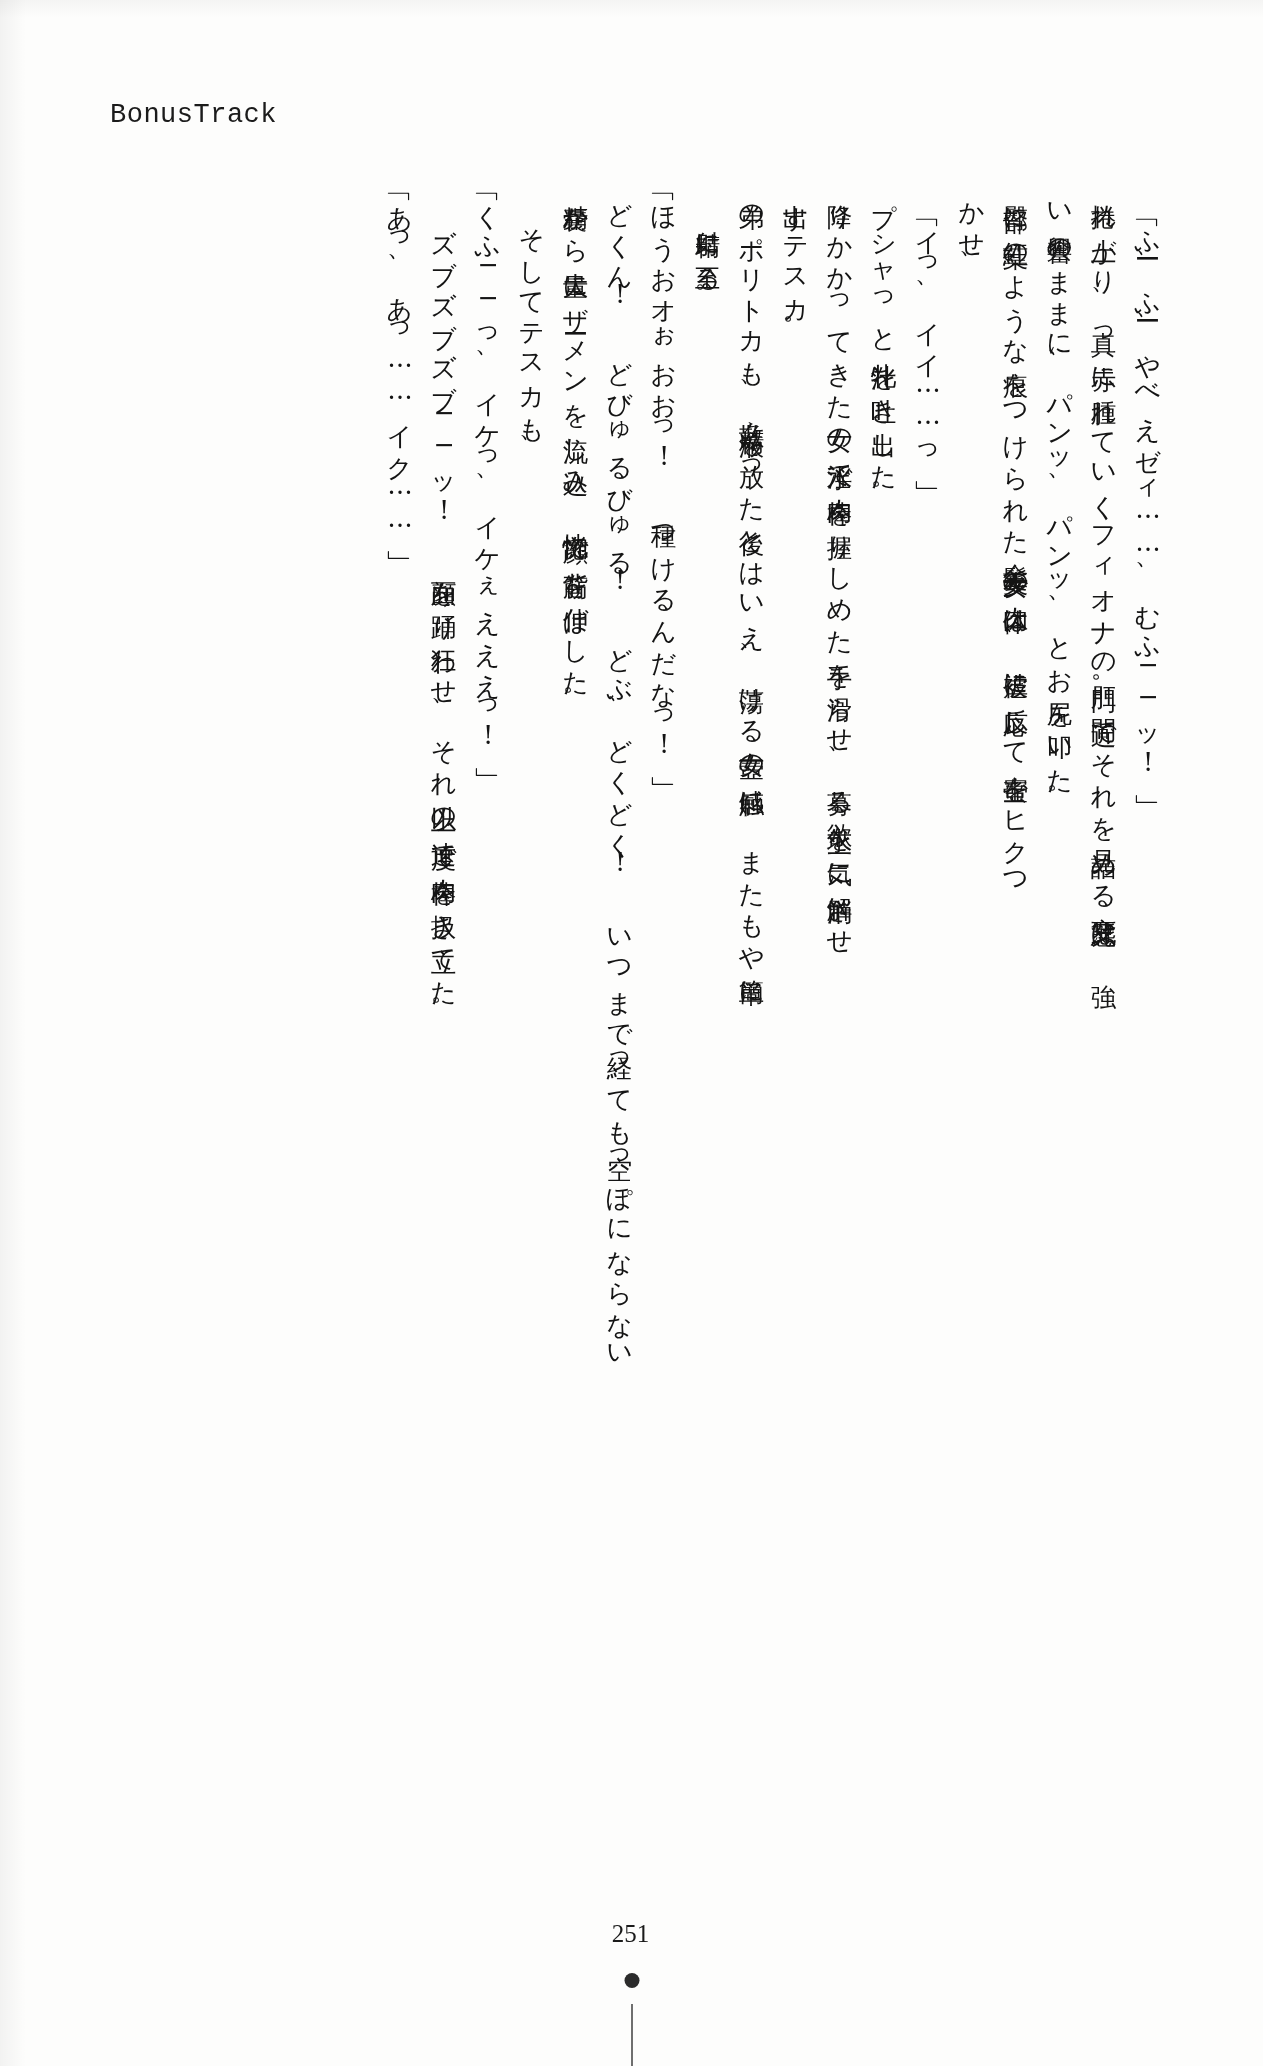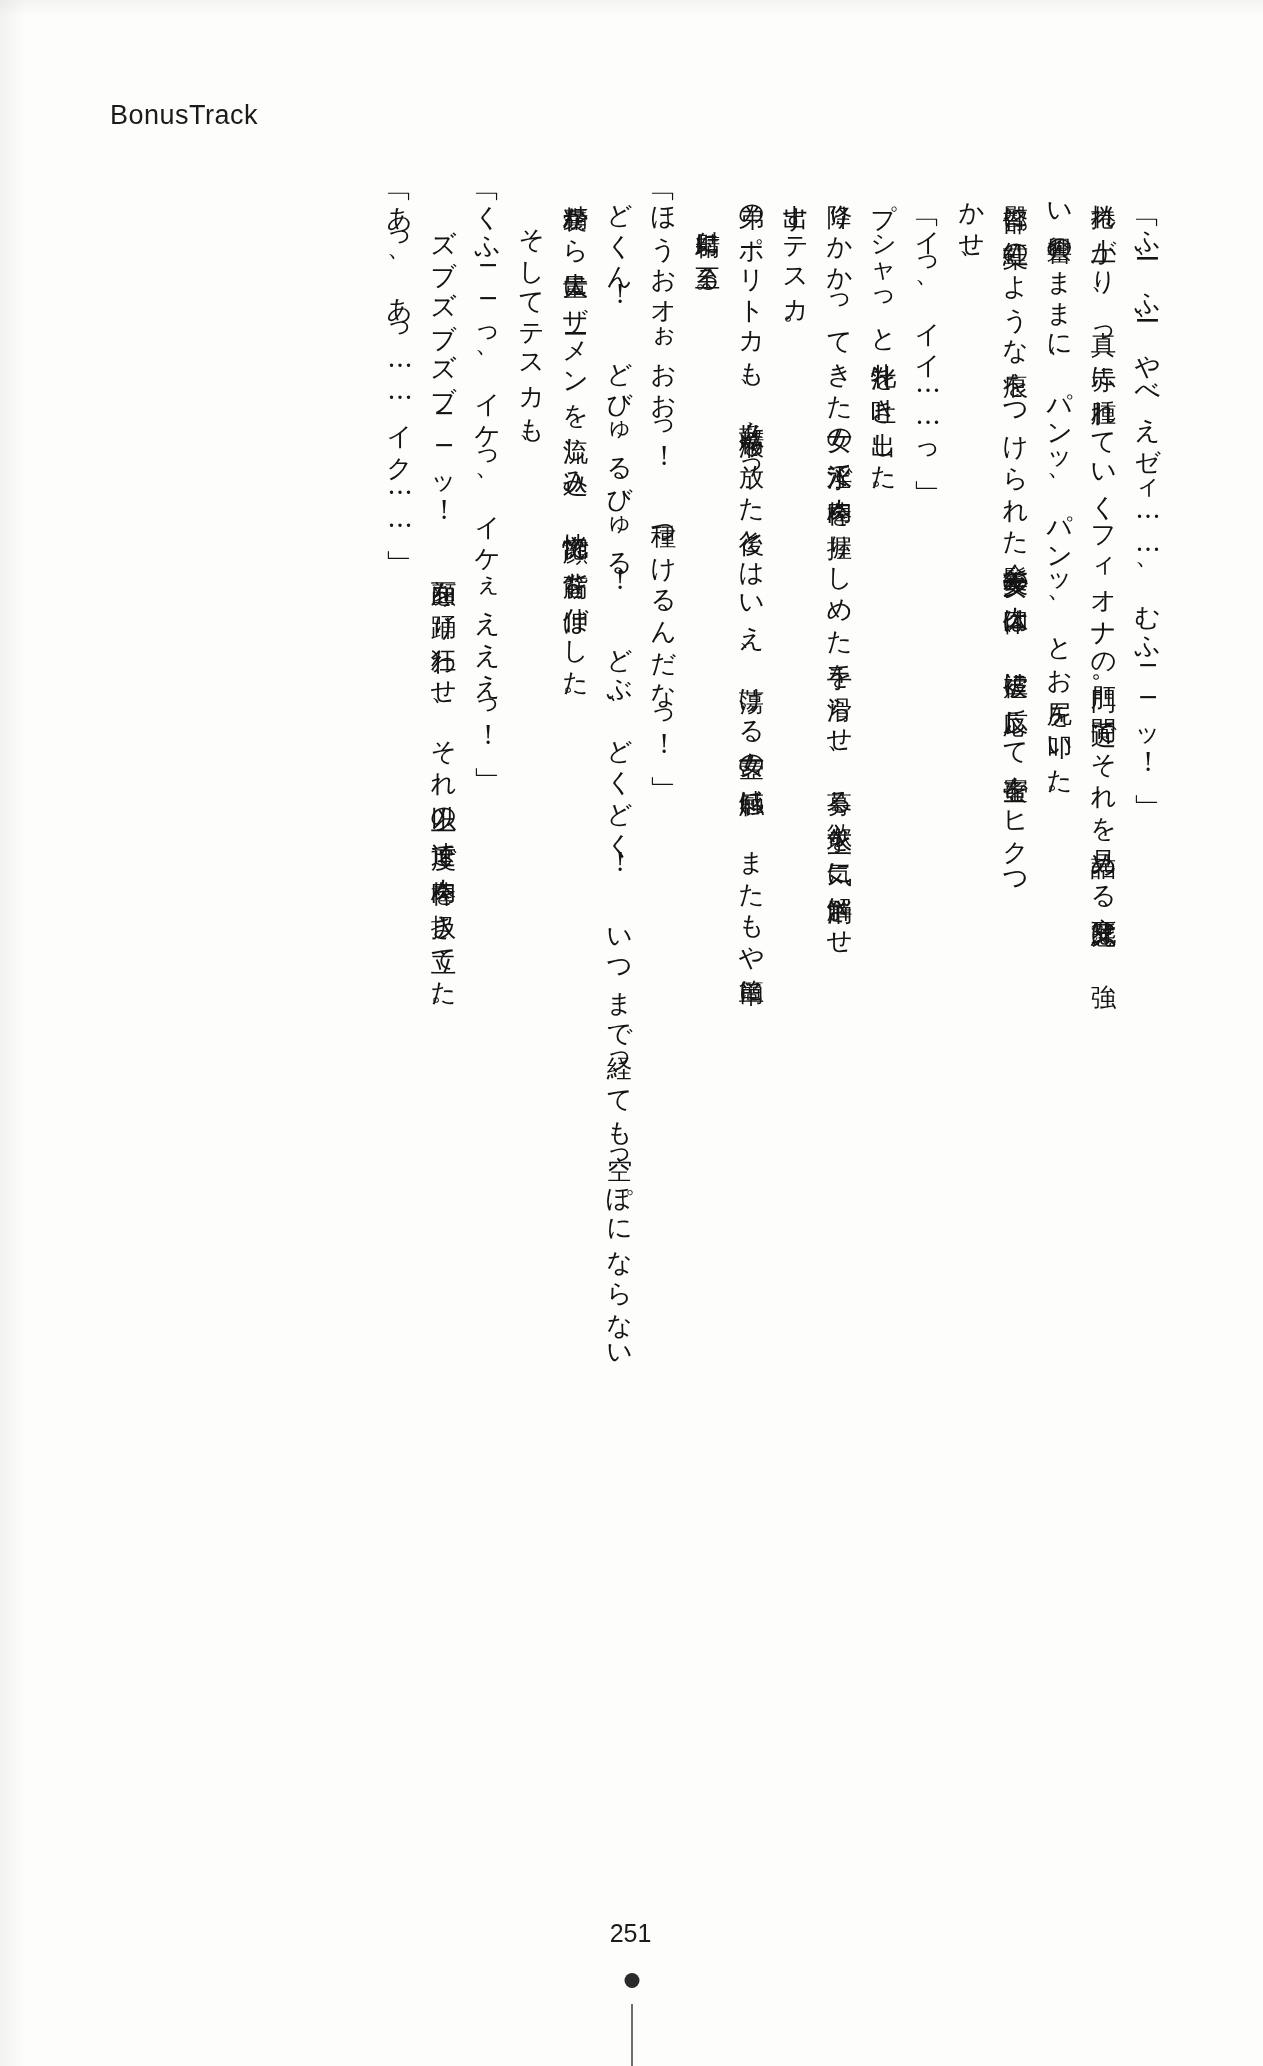--- a/index.html
+++ b/index.html
@@ -20,21 +20,21 @@
     position: absolute;
     inset: 0;
     background: #fdfdfc;
   }
 
   
   .running-head {
     position: absolute;
     top: 100px;
     left: 110px;
-    font-family: Liberation Sans, sans-serif;
+    font-family: Liberation Mono, monospace;
     font-size: 27px;
     letter-spacing: 0.5px;
     color: #1b1b1b;
     white-space: nowrap;
   }
 
   
   .vtext-area {
     position: absolute;
     top: 185px;
@@ -66,21 +66,21 @@
     padding-top: 26px;
   }
 
   
   .folio {
     position: absolute;
     bottom: 118px;
     left: 0;
     right: 2px;
     text-align: center;
-    font-family: Liberation Sans, sans-serif;
+    font-family: Liberation Serif, serif;
     font-size: 25px;
     color: #1b1b1b;
   }
 
   .mark-dot {
     position: absolute;
     bottom: 78px;
     left: 50%;
     transform: translateX(-50%);
     width: 15px;

